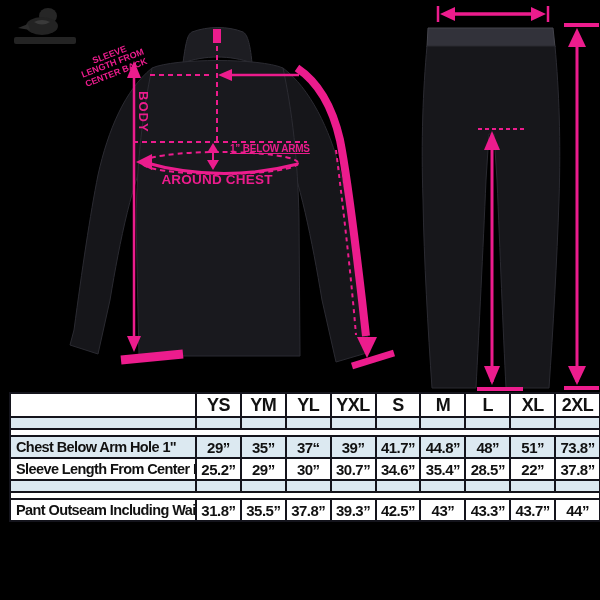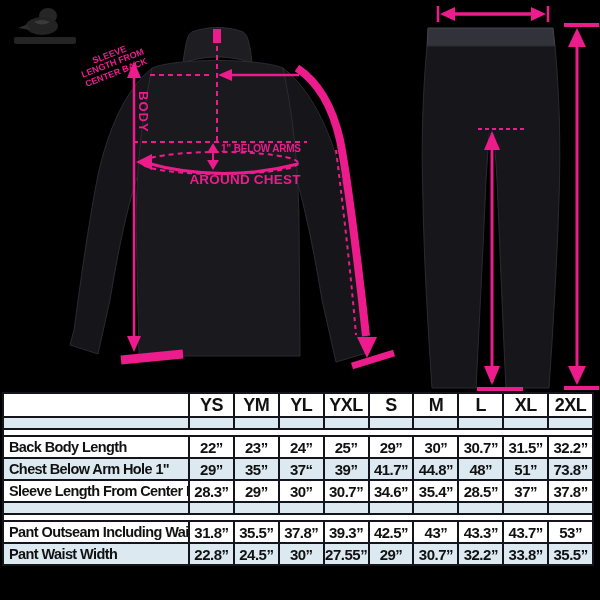--- a/index.html
+++ b/index.html
@@ -5,21 +5,21 @@
   html,body{margin:0;padding:0;background:#000;width:600px;height:600px;overflow:hidden;
             font-family:"Liberation Sans", sans-serif;}
   #stage{position:relative;width:600px;height:600px;background:#000;}
   svg{position:absolute;left:0;top:0;}
   .px-label{position:absolute;color:#EC1C8D;font-weight:bold;line-height:1.05;white-space:nowrap;}
   .v-label{writing-mode:vertical-rl;font-size:13px;letter-spacing:1px;}
   .sleeve-note{font-size:9px;transform:rotate(-21deg);text-align:center;white-space:normal;width:74px;}
   .below-arms{font-size:10px;letter-spacing:-0.2px;}
   .around-chest{font-size:13.5px;text-align:center;width:170px;letter-spacing:0.2px;line-height:1.08;}
   
-  #size-table{position:absolute;left:2px;top:392px;width:590px;border-collapse:collapse;
+  #size-table{position:absolute;left:9px;top:392px;width:590px;border-collapse:collapse;
               background:#4c1d95;table-layout:fixed;border-radius:27px;}
   #size-table td,#size-table th{border:2px solid #14141c;background:#fff;color:#111;
               font-weight:bold;text-align:center;overflow:hidden;white-space:nowrap;
               padding:0;letter-spacing:-0.5px;}
   #size-table th{font-size:18px;height:22px;}
   #size-table td.rowlabel{text-align:left;padding-left:5px;font-size:14.5px;letter-spacing:-0.6px;}
   #size-table td.val{font-size:15px;}
   #size-table tr.data td{height:20px;}
   #size-table tr.spacer-blue td{background:#dce9f1;height:10px;}
   #size-table tr.spacer-white td{background:#ffffff;height:5px;}
@@ -130,23 +130,23 @@
   </svg>
 
   <div class="px-label sleeve-note" style="left:76px;top:50px;">
     <div>SLEEVE</div>
     <div>LENGTH FROM</div>
     <div>CENTER BACK</div>
   </div>
 
   <div class="px-label v-label" style="left:136px;top:91px;">BODY</div>
 
-  <div class="px-label below-arms" style="left:221px;top:144px;">1” BELOW ARMS</div>
-
-  <div class="px-label around-chest" style="left:132px;top:173px;padding-left:28px;">
+  <div class="px-label below-arms" style="left:230px;top:144px;text-decoration:underline;">1” BELOW ARMS</div>
+
+  <div class="px-label around-chest" style="left:132px;top:173px;">
     <div>AROUND CHEST</div>
   </div>
 
   <table id="size-table">
     <colgroup>
       <col class="c-label">
         <col class="c-size">
         <col class="c-size">
         <col class="c-size">
         <col class="c-size">
@@ -178,54 +178,42 @@
           <td></td>
           <td></td>
           <td></td>
           <td></td>
           <td></td>
     </tr>
     <tr class="spacer-white">
           <td colspan="10"></td>
         </tr>
 
-    <tr class="data">
-      <td class="rowlabel">Back Body Length</td>
-      <td class="val">22”</td>
-      <td class="val">23”</td>
-      <td class="val">24”</td>
-      <td class="val">25”</td>
-      <td class="val">29”</td>
-      <td class="val">30”</td>
-      <td class="val">30.7”</td>
-      <td class="val">31.5”</td>
-      <td class="val">32.2”</td>
-    </tr>
     <tr class="data blue">
       <td class="rowlabel">Chest Below Arm Hole 1"</td>
       <td class="val">29”</td>
       <td class="val">35”</td>
       <td class="val">37“</td>
       <td class="val">39”</td>
       <td class="val">41.7”</td>
       <td class="val">44.8”</td>
       <td class="val">48”</td>
       <td class="val">51”</td>
       <td class="val">73.8”</td>
     </tr>
     <tr class="data">
       <td class="rowlabel">Sleeve Length From Center Back</td>
-      <td class="val">28.3”</td>
+      <td class="val">25.2”</td>
       <td class="val">29”</td>
       <td class="val">30”</td>
       <td class="val">30.7”</td>
       <td class="val">34.6”</td>
       <td class="val">35.4”</td>
       <td class="val">28.5”</td>
-      <td class="val">37”</td>
+      <td class="val">22”</td>
       <td class="val">37.8”</td>
     </tr>
 
     <tr class="spacer-blue">
       <td></td>
           <td></td>
           <td></td>
           <td></td>
           <td></td>
           <td></td>
@@ -241,29 +229,17 @@
     <tr class="data">
       <td class="rowlabel">Pant Outseam Including Waist</td>
       <td class="val">31.8”</td>
       <td class="val">35.5”</td>
       <td class="val">37.8”</td>
       <td class="val">39.3”</td>
       <td class="val">42.5”</td>
       <td class="val">43”</td>
       <td class="val">43.3”</td>
       <td class="val">43.7”</td>
-      <td class="val">53”</td>
-    </tr>
-    <tr class="data blue">
-      <td class="rowlabel">Pant Waist Width</td>
-      <td class="val">22.8”</td>
-      <td class="val">24.5”</td>
-      <td class="val">30”</td>
-      <td class="val">27.55”</td>
-      <td class="val">29”</td>
-      <td class="val">30.7”</td>
-      <td class="val">32.2”</td>
-      <td class="val">33.8”</td>
-      <td class="val">35.5”</td>
+      <td class="val">44”</td>
     </tr>
   </tbody>
     </table>
 </div>
 
 </body></html>

